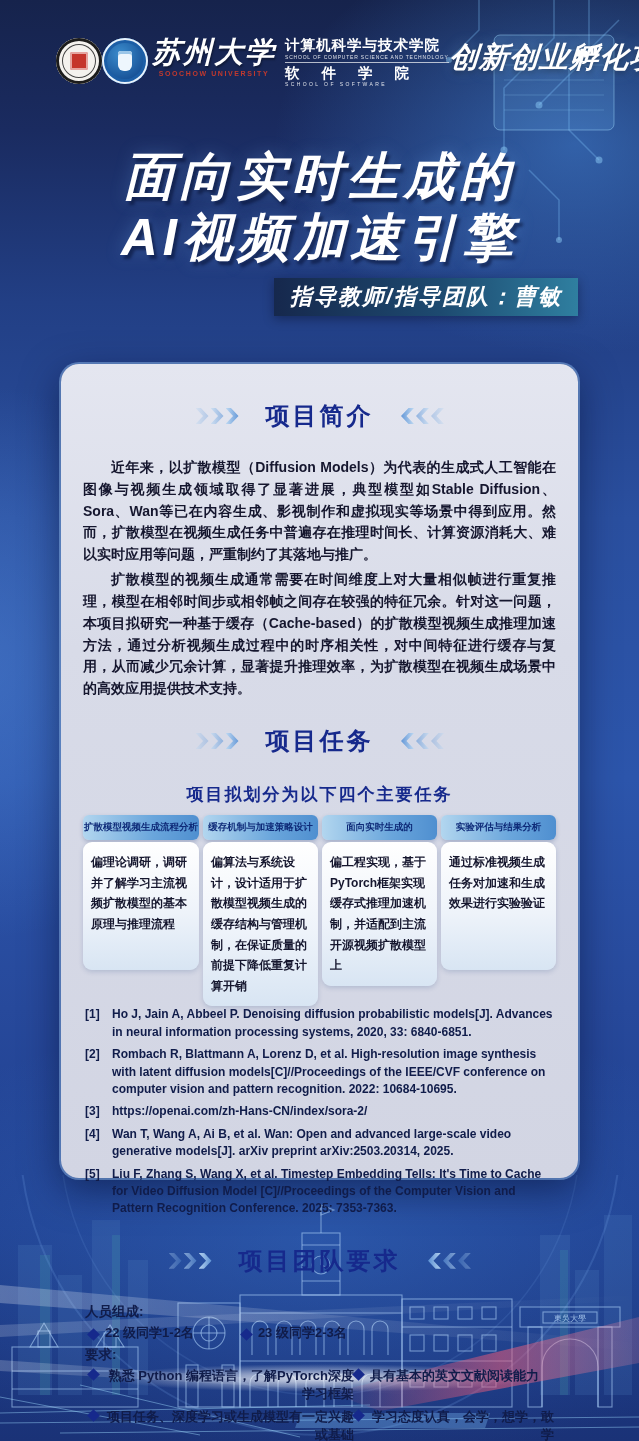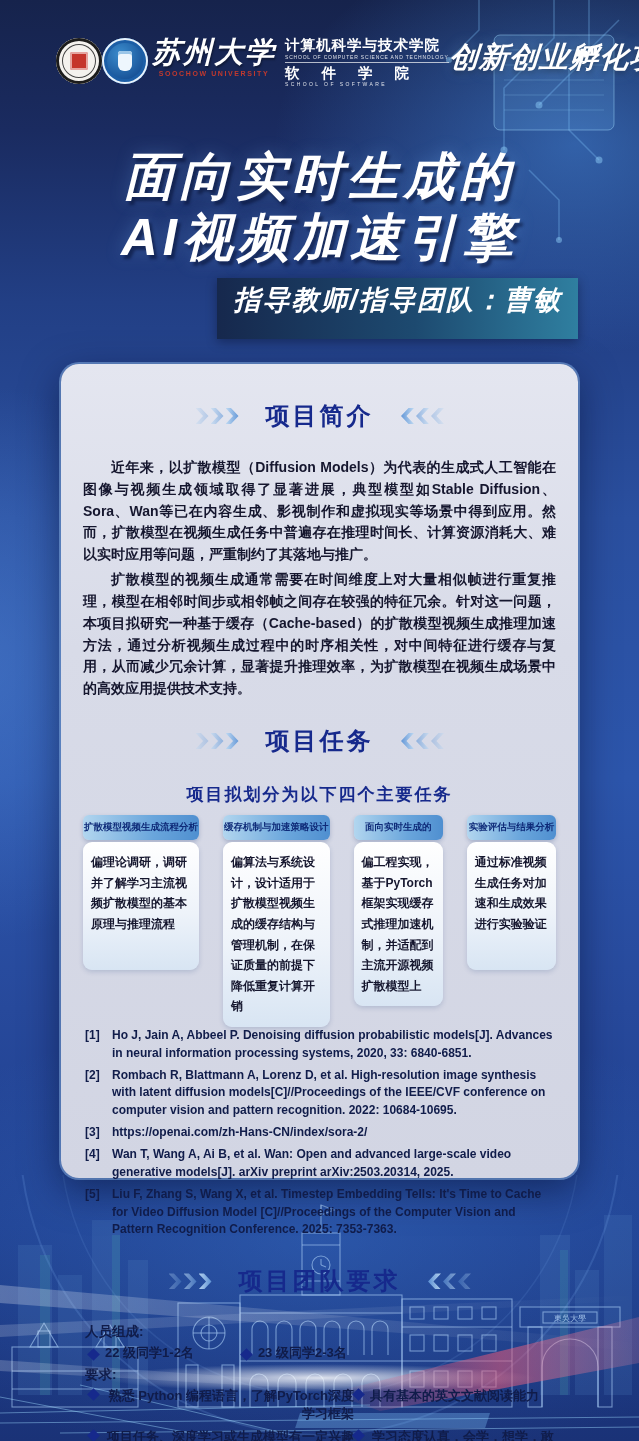--- a/index.html
+++ b/index.html
@@ -24,36 +24,36 @@
   .uni-name{font-family:"DejaVu Serif",serif;font-style:italic;font-weight:bold;color:#ffffff;font-size:29px;letter-spacing:2px;text-shadow:1px 2px 2px rgba(0,0,0,.35);}
   .uni-en{color:#c0392e;font-size:7px;font-weight:bold;letter-spacing:1.6px;margin-top:3px;text-align:center;}
   .college-block{margin-left:8px;color:#ffffff;line-height:1;border-left:1px solid rgba(255,255,255,.0);flex:none;}
   .college-l1{font-size:14.5px;font-weight:bold;letter-spacing:1px;}
   .college-l1en{font-size:5px;letter-spacing:.8px;opacity:.85;margin:2px 0 3px;border-bottom:1px solid rgba(255,255,255,.8);padding-bottom:2px;}
   .college-l2{font-size:14.5px;font-weight:bold;letter-spacing:9px;}
   .college-l2en{font-size:5px;letter-spacing:2.4px;opacity:.85;margin-top:2px;}
   .program-badge{margin-left:auto;font-family:"DejaVu Serif",serif;font-style:italic;font-weight:800;color:#ffffff;font-size:29px;letter-spacing:1px;text-shadow:0 2px 6px rgba(0,0,0,.45), 0 0 14px rgba(140,200,255,.35);transform:skewX(-4deg);flex:none;}
   
   .title-block{position:absolute;top:146px;left:0;width:100%;text-align:center;z-index:3;color:#fff;font-weight:900;font-style:italic;font-size:51px;letter-spacing:5px;line-height:1.2;text-shadow:3px 4px 3px rgba(5,15,50,.55), 0 0 18px rgba(130,190,255,.3);}
-  .advisor-bar{position:absolute;top:278px;right:61px;z-index:3;background:linear-gradient(90deg,#16284d 0%,#1d4a70 55%,#2f7fa0 100%);padding:4px 16px 21px;color:#fff;font-weight:bold;font-style:italic;font-size:27px;letter-spacing:2px;box-shadow:0 3px 10px rgba(0,0,20,.35);}
+  .advisor-bar{position:absolute;top:278px;right:61px;z-index:3;background:linear-gradient(90deg,#16284d 0%,#1d4a70 55%,#2f7fa0 100%);padding:4px 16px 4px;color:#fff;font-weight:bold;font-style:italic;font-size:22px;letter-spacing:2px;box-shadow:0 3px 10px rgba(0,0,20,.35);}
   
   .panel{position:absolute;left:61px;top:364px;width:517px;height:814px;box-sizing:border-box;border-radius:18px;
     background:linear-gradient(180deg,#e4e6f0 0%,#d8dbe8 35%,#d2d5e3 100%);
     box-shadow:0 0 0 2px rgba(150,195,245,.45), 0 12px 38px rgba(0,8,40,.5);
     padding:14px 22px 10px;display:flex;flex-direction:column;z-index:2;}
   .sec-head{display:flex;align-items:center;justify-content:center;gap:9px;margin:5px 0 8px;}
   .sec-head h2{margin:17px;font-size:24px;font-weight:800;color:#16298c;letter-spacing:3px;}
   .chev{display:flex;}
   .chev i{display:inline-block;width:13px;height:16px;margin:0 1px;background:linear-gradient(90deg,#bcd8f2,#5d93d6);clip-path:polygon(0 0,42% 0,100% 50%,42% 100%,0 100%,58% 50%);}
   .chev.l i:nth-child(1){opacity:.35}.chev.l i:nth-child(2){opacity:.6}.chev.l i:nth-child(3){opacity:.95}
   .chev.r i{transform:scaleX(-1);}
   .chev.r i:nth-child(1){opacity:.95}.chev.r i:nth-child(2){opacity:.6}.chev.r i:nth-child(3){opacity:.35}
   .para{margin:0 0 3px;font-size:14px;font-weight:600;color:#15162e;text-align:justify;text-indent:2em;line-height:1.56;}
   .tasks-subtitle{text-align:center;font-size:17px;font-weight:800;color:#16298c;letter-spacing:2px;margin:1px 0 9px;}
-  .cards{display:grid;grid-template-columns:repeat(4,1fr);gap:24px;}
+  .cards{display:grid;grid-template-columns:repeat(4,1fr);gap:4px;}
   .card-head{background:linear-gradient(90deg,#b2d6ef 0%,#6aa6dc 60%,#4f8fd0 100%);color:#0e2a78;font-weight:800;font-size:9.5px;white-space:nowrap;text-align:center;padding:6px 1px;border-radius:6px;box-shadow:0 2px 4px rgba(30,60,120,.25);}
   .card-body{margin-top:2px;background:linear-gradient(180deg,#ffffff 0%,#eef3fa 55%,#d8e5f3 100%);border-radius:9px;padding:10px 8px;font-size:12px;font-weight:700;color:#15162e;line-height:1.72;min-height:128px;box-sizing:border-box;box-shadow:0 2px 5px rgba(30,60,120,.18);}
   .refs{margin:0 2px;}
   .ref{display:flex;gap:5px;font-size:12px;font-weight:700;color:#101c4a;line-height:1.45;margin-bottom:5px;}
   .ref-num{flex:0 0 22px;}
   .ref-text{flex:1;}
   .team{font-size:13px;font-weight:800;color:#101c4a;margin:0 2px;}
   .team-label{font-size:13.5px;margin:1px 0 3px;}
   .team-comp{display:flex;gap:48px;margin:0 0 4px 4px;}
   .bullet-item{display:flex;align-items:center;gap:7px;}

